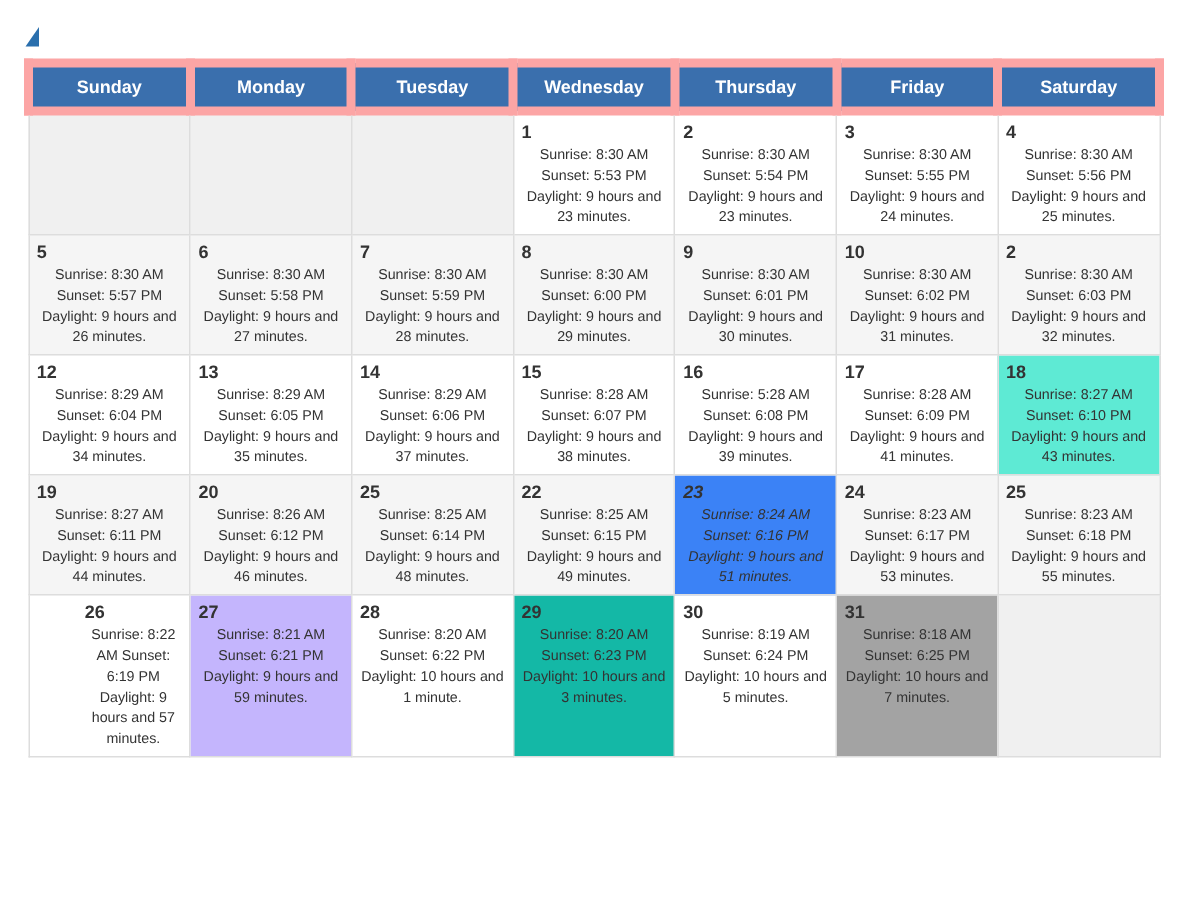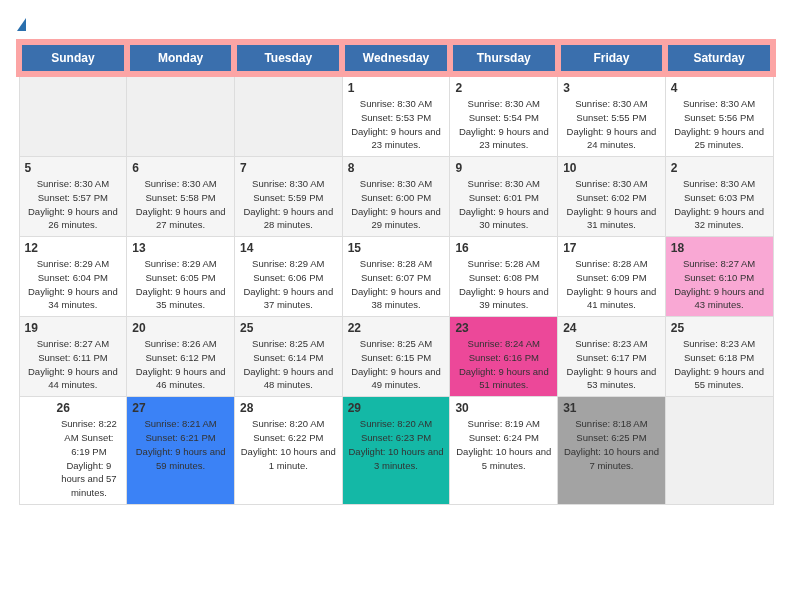--- a/index.html
+++ b/index.html
@@ -252,21 +252,21 @@
 Daylight: 9 hours
 and 39 minutes.</div>
         </td>
         <td style="background: rgb(255, 255, 255);">
           <span class="day-number">17</span>
           <div class="day-info">Sunrise: 8:28 AM
 Sunset: 6:09 PM
 Daylight: 9 hours
 and 41 minutes.</div>
         </td>
-        <td style="background: #f9a8d4; margin-left: 42px;">
+        <td style="background: #5eead4; margin-left: 42px;">
           <span class="day-number">18</span>
           <div class="day-info">Sunrise: 8:27 AM
 Sunset: 6:10 PM
 Daylight: 9 hours
 and 43 minutes.</div>
         </td>
       </tr>
       <tr>
         <td style="background: rgb(245, 245, 245);">
           <span class="day-number">19</span>
@@ -289,21 +289,21 @@
 Daylight: 9 hours
 and 48 minutes.</div>
         </td>
         <td style="background: rgb(245, 245, 245);">
           <span class="day-number">22</span>
           <div class="day-info">Sunrise: 8:25 AM
 Sunset: 6:15 PM
 Daylight: 9 hours
 and 49 minutes.</div>
         </td>
-        <td style="background: #ec4899;">
+        <td style="background: #3b82f6; font-style: italic;">
           <span class="day-number">23</span>
           <div class="day-info">Sunrise: 8:24 AM
 Sunset: 6:16 PM
 Daylight: 9 hours
 and 51 minutes.</div>
         </td>
         <td style="background: rgb(245, 245, 245);">
           <span class="day-number">24</span>
           <div class="day-info">Sunrise: 8:23 AM
 Sunset: 6:17 PM
@@ -319,21 +319,21 @@
         </td>
       </tr>
       <tr>
         <td style="background: rgb(255, 255, 255); padding-left: 37px;">
           <span class="day-number">26</span>
           <div class="day-info">Sunrise: 8:22 AM
 Sunset: 6:19 PM
 Daylight: 9 hours
 and 57 minutes.</div>
         </td>
-        <td style="background: #3b82f6; margin-left: 22px;">
+        <td style="background: #c4b5fd; margin-left: 22px;">
           <span class="day-number">27</span>
           <div class="day-info">Sunrise: 8:21 AM
 Sunset: 6:21 PM
 Daylight: 9 hours
 and 59 minutes.</div>
         </td>
         <td style="background: rgb(255, 255, 255);">
           <span class="day-number">28</span>
           <div class="day-info">Sunrise: 8:20 AM
 Sunset: 6:22 PM

